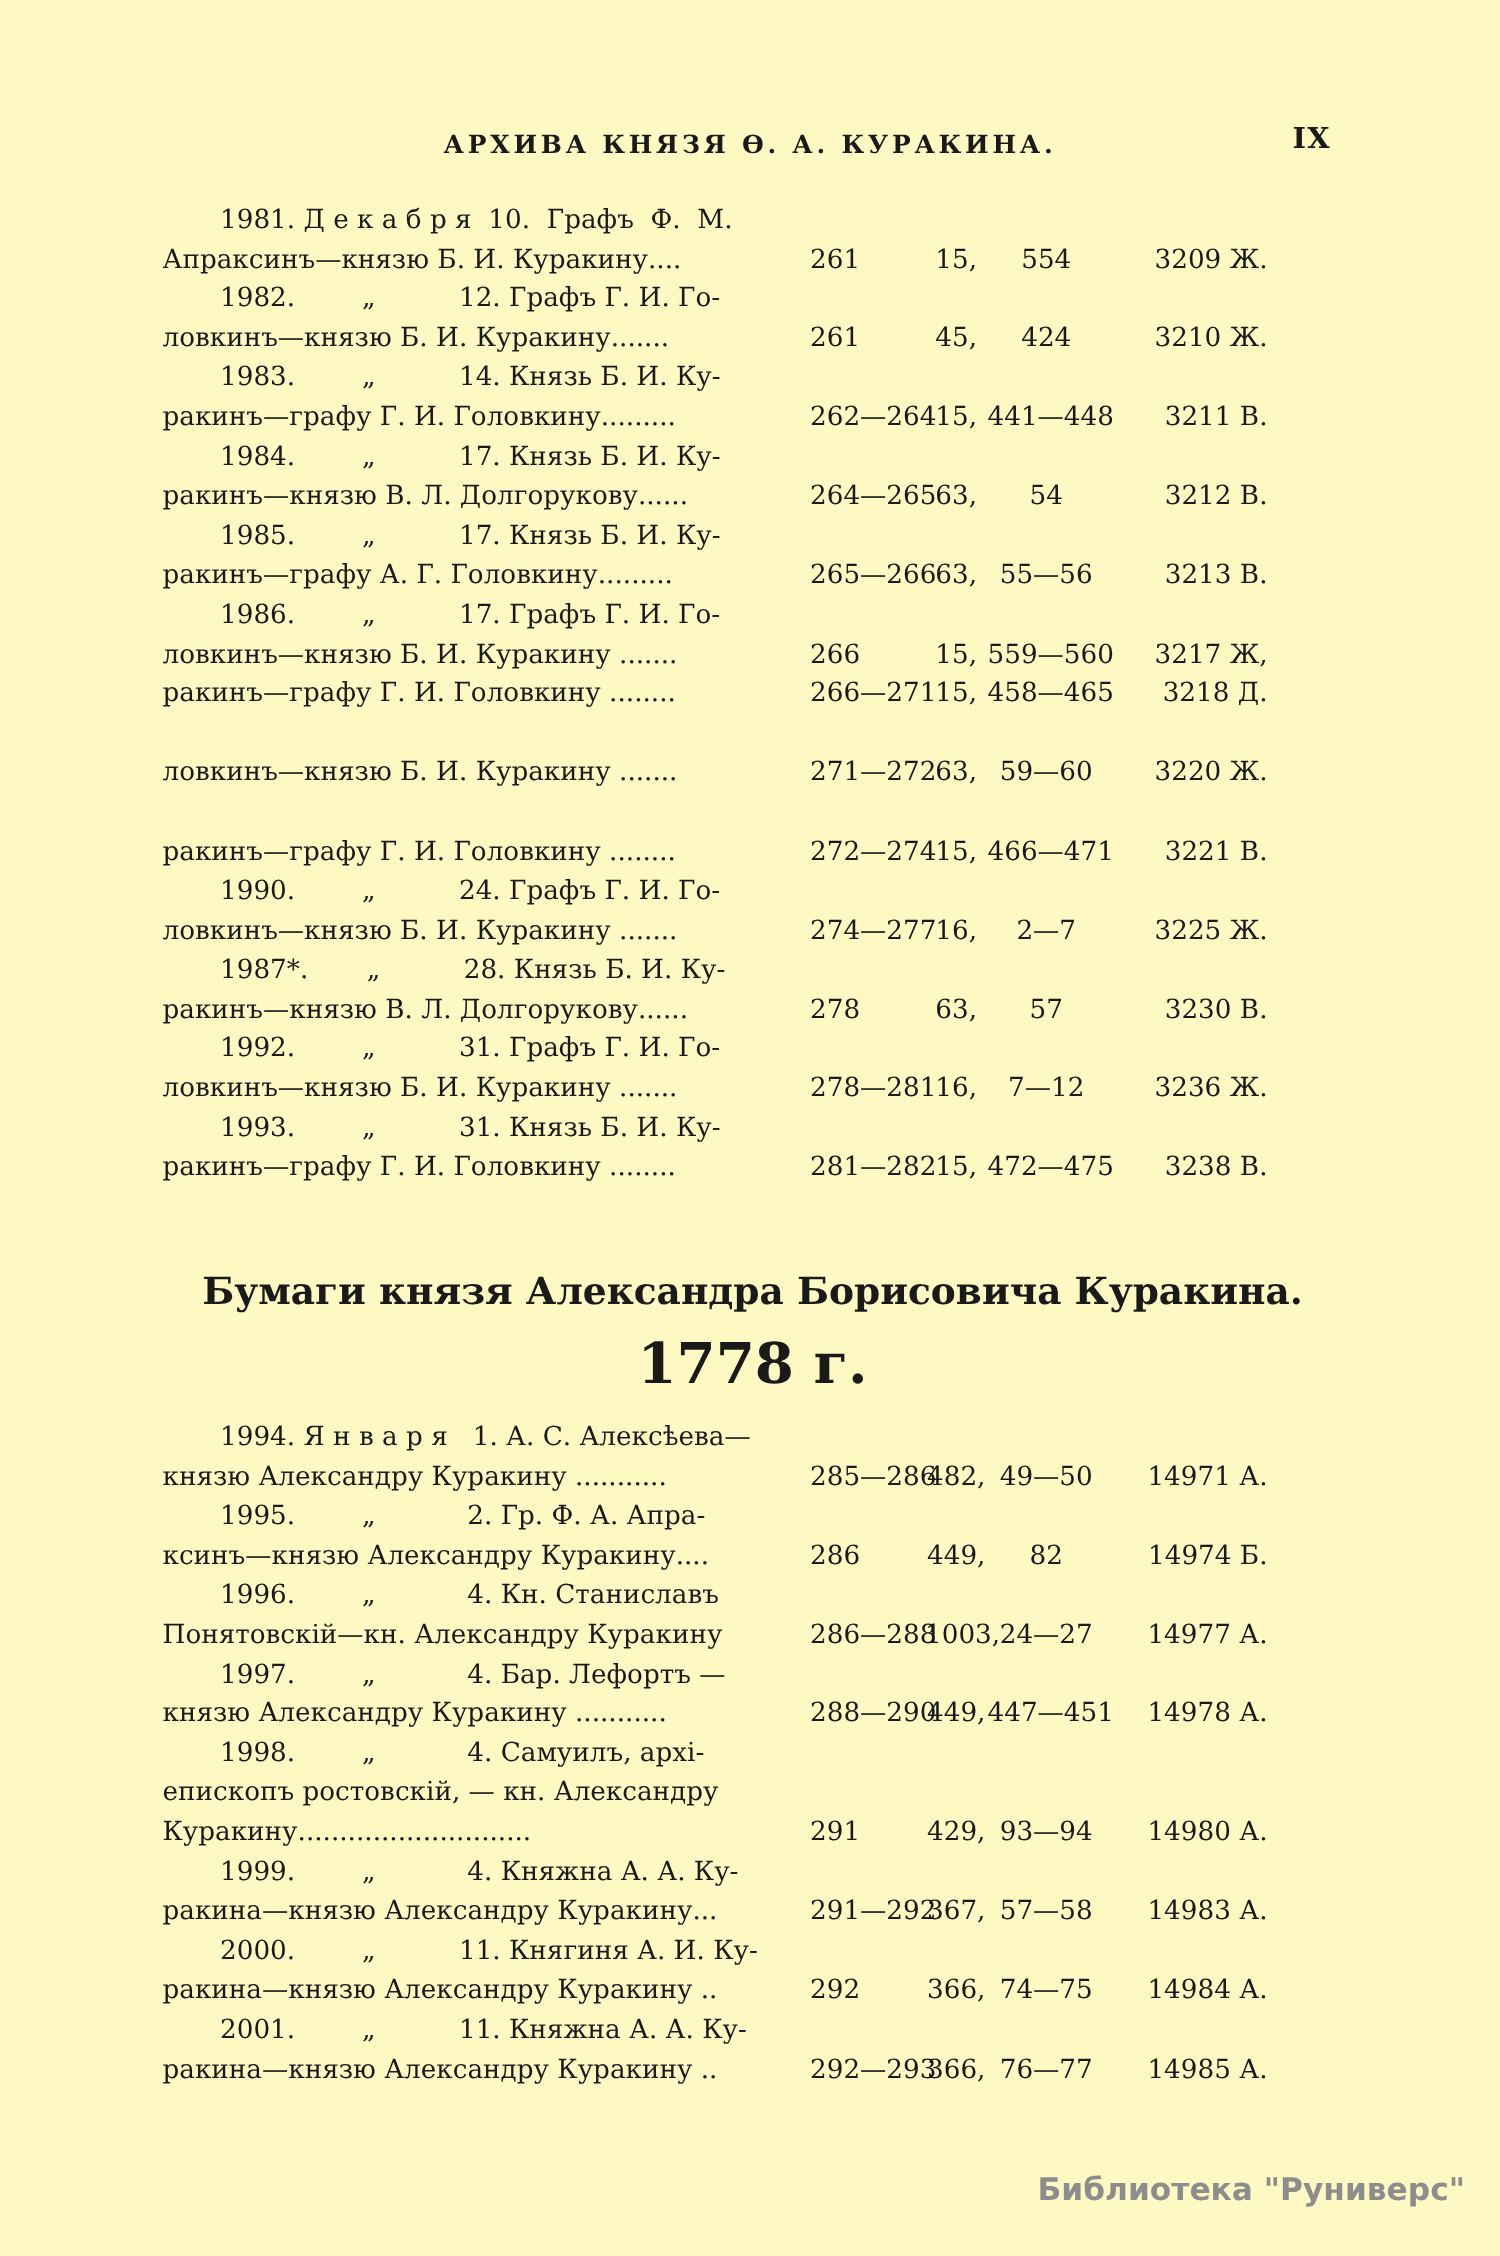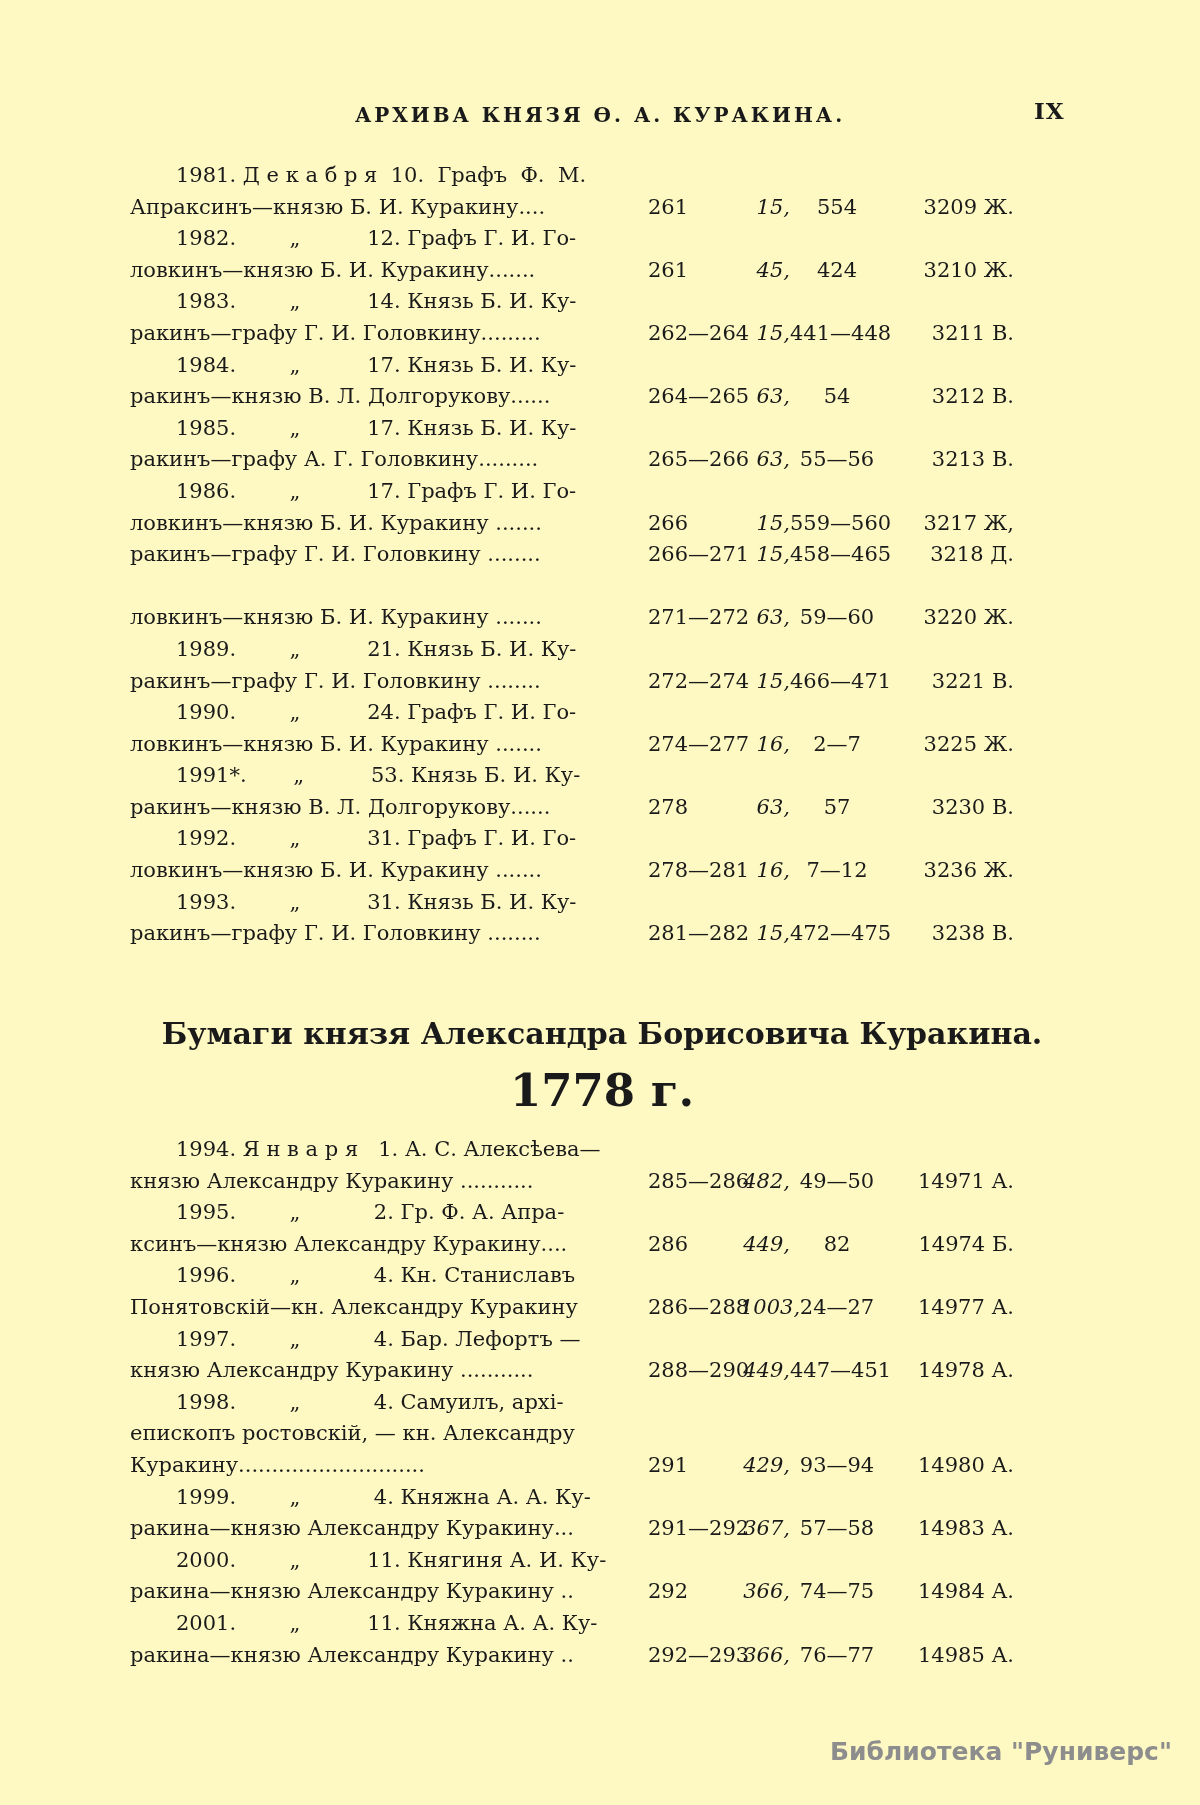--- a/index.html
+++ b/index.html
@@ -31,21 +31,21 @@
     display:flex;
     height:31.6px;
     line-height:31.6px;
     font-size:21px;
     white-space:pre;
   }
   .cell{flex:none;box-sizing:border-box;overflow:visible;}
   .cell.desc{width:506px;}
   .index-line.indent .cell.desc{padding-left:46px;}
   .cell.pages{width:104px;padding-left:12px;}
-  .cell.vol{width:50px;text-align:right;font-style:italic;}
+  .cell.vol{width:50px;text-align:center;}
   .cell.range{width:94px;text-align:center;}
   .cell.ref{width:130px;text-align:right;}
   .section-heading{
     position:absolute;top:1016px;left:160px;width:884px;
     text-align:center;
     font-size:30px;font-weight:bold;
     white-space:pre;
   }
   .year-heading{
     position:absolute;top:1064px;left:160px;width:884px;
@@ -78,25 +78,25 @@
       <div class="index-line"><span class="cell desc">ракинъ—графу Г. И. Головкину.........</span><span class="cell pages">262—264</span><span class="cell vol">15,</span><span class="cell range">441—448</span><span class="cell ref">3211 В.</span></div>
       <div class="index-line indent"><span class="cell desc">1984.        „          17. Князь Б. И. Ку-</span><span class="cell pages"></span><span class="cell vol"></span><span class="cell range"></span><span class="cell ref"></span></div>
       <div class="index-line"><span class="cell desc">ракинъ—князю В. Л. Долгорукову......</span><span class="cell pages">264—265</span><span class="cell vol">63,</span><span class="cell range">54</span><span class="cell ref">3212 В.</span></div>
       <div class="index-line indent"><span class="cell desc">1985.        „          17. Князь Б. И. Ку-</span><span class="cell pages"></span><span class="cell vol"></span><span class="cell range"></span><span class="cell ref"></span></div>
       <div class="index-line"><span class="cell desc">ракинъ—графу А. Г. Головкину.........</span><span class="cell pages">265—266</span><span class="cell vol">63,</span><span class="cell range">55—56</span><span class="cell ref">3213 В.</span></div>
       <div class="index-line indent"><span class="cell desc">1986.        „          17. Графъ Г. И. Го-</span><span class="cell pages"></span><span class="cell vol"></span><span class="cell range"></span><span class="cell ref"></span></div>
       <div class="index-line"><span class="cell desc">ловкинъ—князю Б. И. Куракину .......</span><span class="cell pages">266</span><span class="cell vol">15,</span><span class="cell range">559—560</span><span class="cell ref">3217 Ж,</span></div>
       <div class="index-line"><span class="cell desc">ракинъ—графу Г. И. Головкину ........</span><span class="cell pages">266—271</span><span class="cell vol">15,</span><span class="cell range">458—465</span><span class="cell ref">3218 Д.</span></div>
       <div class="index-line indent"><span class="cell pages"></span><span class="cell vol"></span><span class="cell range"></span><span class="cell ref"></span></div>
       <div class="index-line"><span class="cell desc">ловкинъ—князю Б. И. Куракину .......</span><span class="cell pages">271—272</span><span class="cell vol">63,</span><span class="cell range">59—60</span><span class="cell ref">3220 Ж.</span></div>
-      <div class="index-line indent"><span class="cell desc">1989.        „          21. Князь Б. И. Ку-</span><span class="cell pages"></span><span class="cell vol"></span><span class="cell range"></span><span class="cell ref"></span></div>
+      <div class="index-line indent"><span class="cell pages"></span><span class="cell vol"></span><span class="cell range"></span><span class="cell ref"></span></div>
       <div class="index-line"><span class="cell desc">ракинъ—графу Г. И. Головкину ........</span><span class="cell pages">272—274</span><span class="cell vol">15,</span><span class="cell range">466—471</span><span class="cell ref">3221 В.</span></div>
       <div class="index-line indent"><span class="cell desc">1990.        „          24. Графъ Г. И. Го-</span><span class="cell pages"></span><span class="cell vol"></span><span class="cell range"></span><span class="cell ref"></span></div>
       <div class="index-line"><span class="cell desc">ловкинъ—князю Б. И. Куракину .......</span><span class="cell pages">274—277</span><span class="cell vol">16,</span><span class="cell range">2—7</span><span class="cell ref">3225 Ж.</span></div>
-      <div class="index-line indent"><span class="cell desc">1991*.       „          53. Князь Б. И. Ку-</span><span class="cell pages"></span><span class="cell vol"></span><span class="cell range"></span><span class="cell ref"></span></div>
+      <div class="index-line indent"><span class="cell desc">1987*.       „          28. Князь Б. И. Ку-</span><span class="cell pages"></span><span class="cell vol"></span><span class="cell range"></span><span class="cell ref"></span></div>
       <div class="index-line"><span class="cell desc">ракинъ—князю В. Л. Долгорукову......</span><span class="cell pages">278</span><span class="cell vol">63,</span><span class="cell range">57</span><span class="cell ref">3230 В.</span></div>
       <div class="index-line indent"><span class="cell desc">1992.        „          31. Графъ Г. И. Го-</span><span class="cell pages"></span><span class="cell vol"></span><span class="cell range"></span><span class="cell ref"></span></div>
       <div class="index-line"><span class="cell desc">ловкинъ—князю Б. И. Куракину .......</span><span class="cell pages">278—281</span><span class="cell vol">16,</span><span class="cell range">7—12</span><span class="cell ref">3236 Ж.</span></div>
       <div class="index-line indent"><span class="cell desc">1993.        „          31. Князь Б. И. Ку-</span><span class="cell pages"></span><span class="cell vol"></span><span class="cell range"></span><span class="cell ref"></span></div>
       <div class="index-line"><span class="cell desc">ракинъ—графу Г. И. Головкину ........</span><span class="cell pages">281—282</span><span class="cell vol">15,</span><span class="cell range">472—475</span><span class="cell ref">3238 В.</span></div>
     </div>
 
   <div class="section-heading">Бумаги князя Александра Борисовича Куракина.</div>
 
   <div class="year-heading">1778 г.</div>

